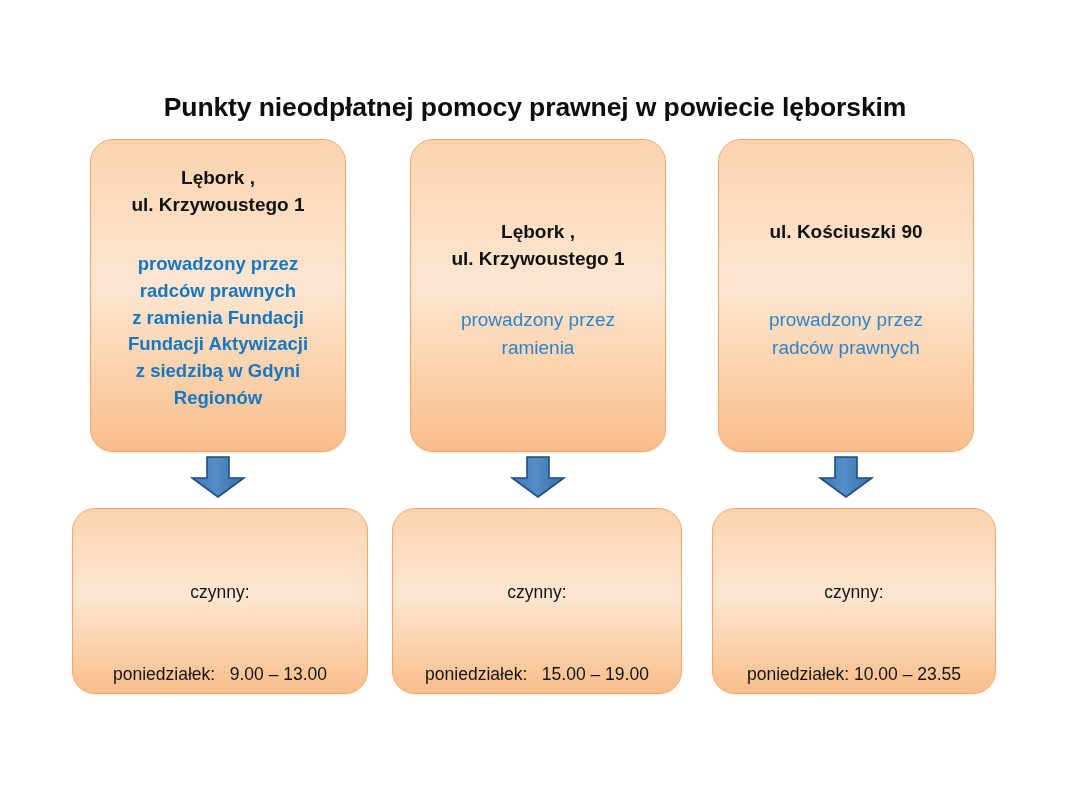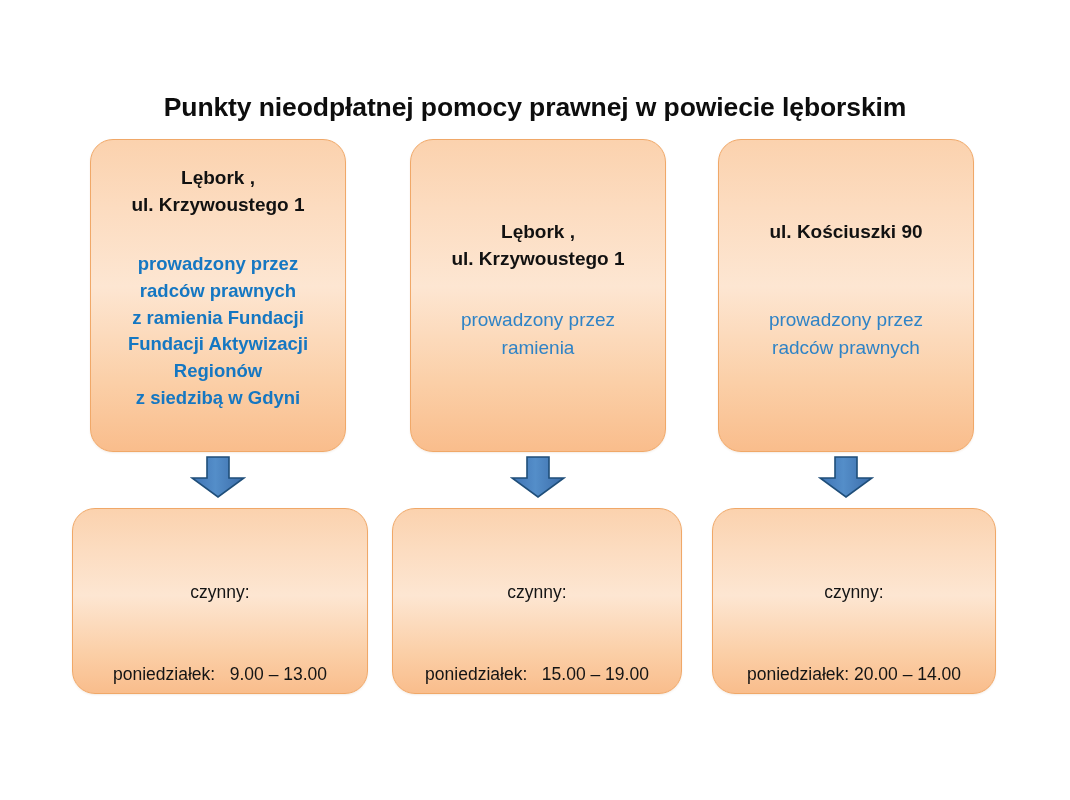--- a/index.html
+++ b/index.html
@@ -137,22 +137,22 @@
   <div class="panel top-panel p1">
     <div class="panel-inner addr-block">
       <div class="addr">Lębork ,</div>
       <div class="addr">ul. Krzywoustego 1</div>
     </div>
     <div class="panel-inner provider-block">
       <div class="provider strong">prowadzony przez</div>
       <div class="provider strong">radców prawnych</div>
       <div class="provider strong">z ramienia Fundacji</div>
       <div class="provider strong">Fundacji Aktywizacji</div>
+      <div class="provider strong">z siedzibą w Gdyni</div>
       <div class="provider strong">Regionów</div>
-      <div class="provider strong">z siedzibą w Gdyni</div>
     </div>
   </div>
 
   <div class="panel top-panel p2">
     <div class="panel-inner addr-block">
       <div class="addr">Lębork ,</div>
       <div class="addr">ul. Krzywoustego 1</div>
     </div>
     <div class="panel-inner provider-block">
       <div class="provider">prowadzony przez</div>
@@ -227,21 +227,21 @@
       
       
       
       
     </div>
   </div>
 
   <div class="panel bot-panel b3">
     <div class="panel-inner sched">
       <span class="row">czynny:</span>
-      <span class="row">poniedziałek: 20.00 – 14.00</span>
+      <span class="row">poniedziałek: 10.00 – 23.55</span>
       
       
       
       
     </div>
   </div>
 
 </div>
 
 </body></html>

